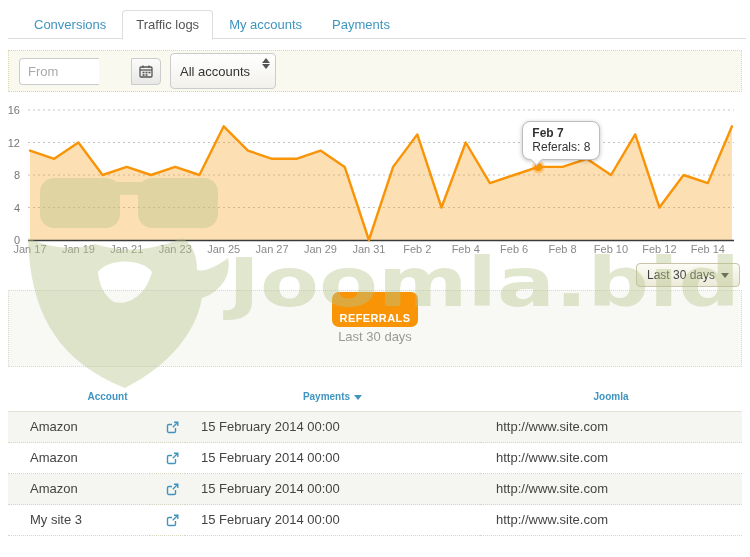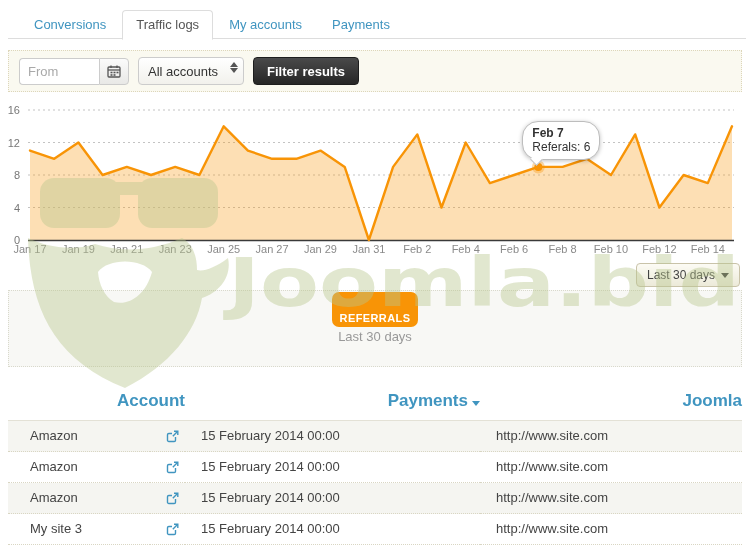--- a/index.html
+++ b/index.html
@@ -9,38 +9,38 @@
 
   
   .tabs-bar { position:absolute; top:10px; left:8px; right:4px; height:29px; border-bottom:1px solid #ddd; padding-left:12px; }
   .tab { display:inline-block; padding:6px 13px 7px; margin-right:2px; font-size:13px; line-height:15px;
          color:#4095c0; cursor:pointer; border:1px solid transparent; border-radius:4px 4px 0 0; position:relative; top:0px; }
   .tab.active { background:#fff; border-color:#ddd; border-bottom-color:#fff; color:#555; cursor:default; }
 
   
   .filter-bar { position:absolute; top:50px; left:8px; right:8px; height:42px; background:#faf9f0;
                 border:1px dotted #ddd6ba; display:flex; align-items:center; padding-left:10px; gap:9px; }
-  .input-group { display:flex; height:27px; }
+  .input-group { display:flex; height:27px;gap:32px; }
   .input-group input { width:80px; border:1px solid #ccc; border-right:0; border-radius:4px 0 0 4px;
                 padding:0 8px; font-size:13px; color:#555; background:#fff; outline:none; font-family:inherit; }
   .input-group input::placeholder { color:#a9a9a9; }
   .cal-btn { width:30px; border:1px solid #ccc; border-radius:0 4px 4px 0;
              background:linear-gradient(#fbfbfb,#e8e8e6); display:flex; align-items:center; justify-content:center; cursor:pointer; }
-  .select { width:106px; height:28px; background:linear-gradient(#ffffff,#f2f1ec); border:1px solid #ccc; border-radius:4px;
+  .select { width:106px; height:36px; background:linear-gradient(#ffffff,#f2f1ec); border:1px solid #ccc; border-radius:4px;
             display:flex; align-items:center; font-size:13px; color:#333; padding-left:9px; position:relative; cursor:pointer; }
   .stepper { position:absolute; right:5px; top:4px; display:flex; flex-direction:column; align-items:center; gap:1px; }
   .stepper i { width:0; height:0; border-left:4px solid transparent; border-right:4px solid transparent; display:block; }
   .stepper .up { border-bottom:5px solid #555; }
   .stepper .down { border-top:5px solid #555; }
   .btn-dark { height:28px; padding:0 13px; background:linear-gradient(#4a4a4a,#262626); color:#fff; font-weight:bold;
               font-size:13px; border:1px solid #1d1d1d; border-radius:4px; cursor:pointer; font-family:inherit; }
 
   
   .chart-wrap { position:absolute; top:100px; left:0; width:750px; height:158px; }
-  #tooltip { position:absolute; background:#fff; border:1px solid #bdbdbd; border-radius:16px;
+  #tooltip { position:absolute; background:#fff; border:1px solid #bdbdbd; border-radius:8px;
              box-shadow:0 1px 4px rgba(0,0,0,.25); padding:4px 9px 5px; font-size:12px; color:#333; z-index:10; white-space:nowrap; }
   #tooltip .tt-title { font-weight:bold; }
   #tooltip::after { content:''; position:absolute; left:9px; bottom:-5px; width:8px; height:8px; background:#fff;
              border-right:1px solid #bdbdbd; border-bottom:1px solid #bdbdbd; transform:rotate(45deg); }
 
   
   .range-btn { position:absolute; top:263px; right:10px; height:24px; padding:0 10px; z-index:4;
                background:linear-gradient(#fcfbf4,#ecead9); border:1px solid #c9c3a9; border-radius:4px;
                font-size:12px; color:#444; display:flex; align-items:center; gap:6px; cursor:pointer; }
   .caret-down { width:0; height:0; border-left:4px solid transparent; border-right:4px solid transparent; border-top:5px solid #333; }
@@ -49,21 +49,21 @@
   .stats-panel { position:absolute; top:290px; left:8px; right:8px; height:77px; background:#f8f8f5;
                  border:1px dotted #d9d9cc; text-align:center; padding-top:1px; }
   .stats-value { font-size:40px; color:#3b3b3b; line-height:42px; }
   .stats-badge { display:inline-block; background:#f89406; color:#fff; font-size:11px; font-weight:bold;
                  padding:20px 8px 3px; border-radius:7px; letter-spacing:.4px; line-height:12px; }
   .stats-period { font-size:13px; color:#999; margin-top:2px; }
 
   
   .table-wrap { position:absolute; top:384px; left:8px; right:8px; }
   table { width:100%; border-collapse:collapse; font-size:13px; color:#444; table-layout:fixed; }
-  th { text-align:right; color:#4095c0; font-weight:bold; font-size:17px; padding:7px 0 9px; border-bottom:1px solid #e3e1d6; }
+  th { text-align:center; color:#4095c0; font-weight:bold; font-size:10px; padding:7px 0 9px; border-bottom:1px solid #e3e1d6; }
   td { padding:7px 16px 8px; border-bottom:1px dotted #d9d6c3; }
   tbody tr:nth-child(odd) { background:#f5f5f1; }
   .pl { padding-left:22px; }
   .c-icon svg { vertical-align:middle; }
   .sort-caret { display:inline-block; width:0; height:0; border-left:4px solid transparent; border-right:4px solid transparent;
                 border-top:5px solid #4095c0; margin-left:4px; }
 
   
   .watermark { position:absolute; top:160px; left:0; width:750px; height:250px; z-index:50; pointer-events:none; }
 </style>
@@ -91,21 +91,20 @@
           </svg>
       </span>
     </div>
     <div class="select">
       <span>All accounts</span>
       <span class="stepper">
           <i class="up"></i>
           <i class="down"></i>
         </span>
     </div>
-    <button class="btn-dark">Filter results</button>
   </div>
 
   <div class="chart-wrap">
     <svg id="chart-svg" width="750" height="158">
         <text x="20" y="144" text-anchor="end" font-size="11" fill="#777">0</text>
         <line x1="28" x2="734" y1="107.5" y2="107.5" stroke="#c3c3c3" stroke-width="1" stroke-dasharray="2,3"></line>
         <text x="20" y="111.5" text-anchor="end" font-size="11" fill="#777">4</text>
         <line x1="28" x2="734" y1="75" y2="75" stroke="#c3c3c3" stroke-width="1" stroke-dasharray="2,3"></line>
         <text x="20" y="79" text-anchor="end" font-size="11" fill="#777">8</text>
         <line x1="28" x2="734" y1="42.5" y2="42.5" stroke="#c3c3c3" stroke-width="1" stroke-dasharray="2,3"></line>
@@ -128,21 +127,21 @@
         <text x="514.1379310344828" y="153" text-anchor="middle" font-size="11" fill="#8a8a8a">Feb 6</text>
         <text x="562.551724137931" y="153" text-anchor="middle" font-size="11" fill="#8a8a8a">Feb 8</text>
         <text x="610.9655172413793" y="153" text-anchor="middle" font-size="11" fill="#8a8a8a">Feb 10</text>
         <text x="659.3793103448276" y="153" text-anchor="middle" font-size="11" fill="#8a8a8a">Feb 12</text>
         <text x="707.7931034482758" y="153" text-anchor="middle" font-size="11" fill="#8a8a8a">Feb 14</text>
         <circle cx="538.344827586207" cy="66.875" r="6.5" fill="rgba(248,148,6,0.35)"></circle>
         <circle cx="538.344827586207" cy="66.875" r="4" fill="#f89406"></circle>
       </svg>
     <div id="tooltip" style="left: 522.345px; top: 20.875px;">
       <div class="tt-title">Feb 7</div>
-      <div>Referals: 6</div>
+      <div>Referals: 8</div>
     </div>
   </div>
 
   <div class="range-btn">
     <span>Last 30 days</span>
     <span class="caret-down"></span>
   </div>
 
   <div class="stats-panel">
     <div><span class="stats-badge">REFERRALS</span></div>

